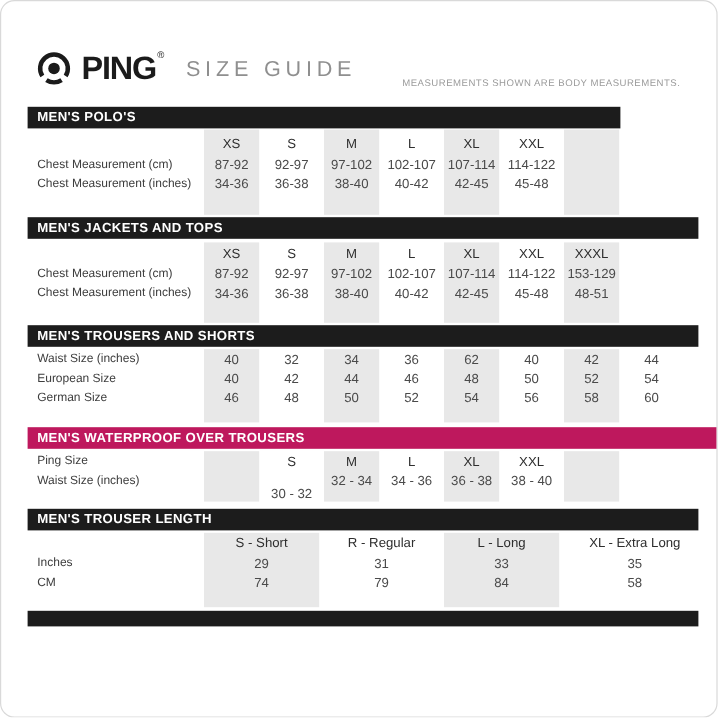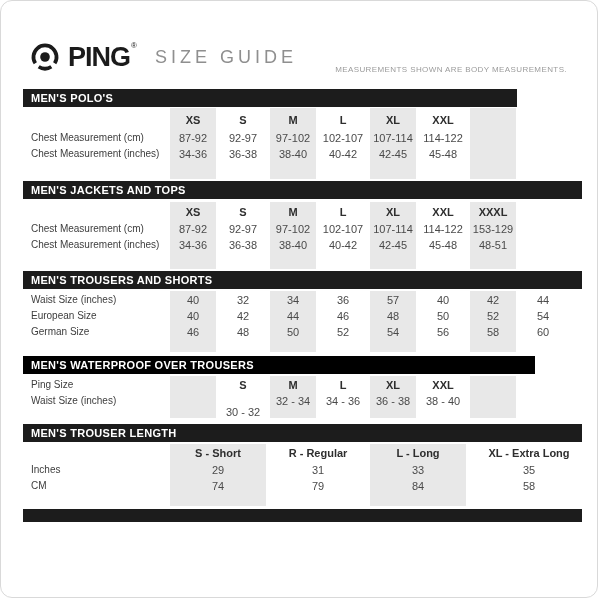--- a/index.html
+++ b/index.html
@@ -16,21 +16,21 @@
   .guide-title{font-size:18px;font-weight:400;color:#8f8f8f;letter-spacing:4px;margin-left:18px;line-height:32px;}
   .note{position:absolute;top:64px;right:30px;font-size:8px;color:#9b9b9b;letter-spacing:0.4px;}
   .section-bar{
     position:absolute;left:22px;height:18px;background:#1c1c1c;color:#ffffff;
     font-size:11px;font-weight:700;line-height:18px;padding-left:8px;
     box-sizing:border-box;letter-spacing:0.3px;
   }
   .band{position:absolute;background:#e8e8e8;}
   .row-label{position:absolute;left:30px;height:16px;line-height:16px;font-size:10px;color:#3d3d3d;white-space:nowrap;}
   .cell{position:absolute;height:16px;line-height:16px;font-size:11px;color:#4a4a4a;text-align:center;white-space:nowrap;}
-  .cell.hdr{font-weight:700;color:#2e2e2e;}
+  .cell.hdr{font-weight:400;color:#2e2e2e;}
 </style>
 </head>
 <body>
 
 <div class="frame">
 
   <div class="brand-row">
     <svg class="ping-mark" viewBox="0 0 36 36">
       <path d="M 28.9 25.1 A 13 13 0 1 0 7.1 25.1" stroke="#1b1b1b" stroke-width="4.2" fill="none"></path>
       <path d="M 10.9 28.9 A 13 13 0 0 0 25.1 28.9" stroke="#1b1b1b" stroke-width="4.2" fill="none"></path>
@@ -99,21 +99,21 @@
       <div class="section-bar" style="top: 270px; width: 559px; background: rgb(28, 28, 28); color: rgb(255, 255, 255);">MEN'S TROUSERS AND SHORTS</div>
       <div class="band" style="left: 169px; width: 46px; top: 290px; height: 61px; background: rgb(232, 232, 232);"></div>
       <div class="band" style="left: 269px; width: 46px; top: 290px; height: 61px; background: rgb(232, 232, 232);"></div>
       <div class="band" style="left: 369px; width: 46px; top: 290px; height: 61px; background: rgb(232, 232, 232);"></div>
       <div class="band" style="left: 469px; width: 46px; top: 290px; height: 61px; background: rgb(232, 232, 232);"></div>
       <div class="row-label" style="top: 291px;">Waist Size (inches)</div>
       <div class="cell" style="left: 167px; width: 50px; top: 291px;">40</div>
       <div class="cell" style="left: 217px; width: 50px; top: 291px;">32</div>
       <div class="cell" style="left: 267px; width: 50px; top: 291px;">34</div>
       <div class="cell" style="left: 317px; width: 50px; top: 291px;">36</div>
-      <div class="cell" style="left: 367px; width: 50px; top: 291px;">57</div>
+      <div class="cell" style="left: 367px; width: 50px; top: 291px;">62</div>
       <div class="cell" style="left: 417px; width: 50px; top: 291px;">40</div>
       <div class="cell" style="left: 467px; width: 50px; top: 291px;">42</div>
       <div class="cell" style="left: 517px; width: 50px; top: 291px;">44</div>
       <div class="row-label" style="top: 307px;">European Size</div>
       <div class="cell" style="left: 167px; width: 50px; top: 307px;">40</div>
       <div class="cell" style="left: 217px; width: 50px; top: 307px;">42</div>
       <div class="cell" style="left: 267px; width: 50px; top: 307px;">44</div>
       <div class="cell" style="left: 317px; width: 50px; top: 307px;">46</div>
       <div class="cell" style="left: 367px; width: 50px; top: 307px;">48</div>
       <div class="cell" style="left: 417px; width: 50px; top: 307px;">50</div>
@@ -121,21 +121,21 @@
       <div class="cell" style="left: 517px; width: 50px; top: 307px;">54</div>
       <div class="row-label" style="top: 323px;">German Size</div>
       <div class="cell" style="left: 167px; width: 50px; top: 323px;">46</div>
       <div class="cell" style="left: 217px; width: 50px; top: 323px;">48</div>
       <div class="cell" style="left: 267px; width: 50px; top: 323px;">50</div>
       <div class="cell" style="left: 317px; width: 50px; top: 323px;">52</div>
       <div class="cell" style="left: 367px; width: 50px; top: 323px;">54</div>
       <div class="cell" style="left: 417px; width: 50px; top: 323px;">56</div>
       <div class="cell" style="left: 467px; width: 50px; top: 323px;">58</div>
       <div class="cell" style="left: 517px; width: 50px; top: 323px;">60</div>
-      <div class="section-bar" style="top: 355px; width: 512px; background: #000000; color: rgb(255, 255, 255);">MEN'S WATERPROOF OVER TROUSERS</div>
+      <div class="section-bar" style="top: 355px; width: 576px; background: #be185d; color: rgb(255, 255, 255);">MEN'S WATERPROOF OVER TROUSERS</div>
       <div class="band" style="left: 169px; width: 46px; top: 375px; height: 42px; background: rgb(232, 232, 232);"></div>
       <div class="band" style="left: 269px; width: 46px; top: 375px; height: 42px; background: rgb(232, 232, 232);"></div>
       <div class="band" style="left: 369px; width: 46px; top: 375px; height: 42px; background: rgb(232, 232, 232);"></div>
       <div class="band" style="left: 469px; width: 46px; top: 375px; height: 42px; background: rgb(232, 232, 232);"></div>
       <div class="row-label" style="top: 376px;">Ping Size</div>
       <div class="cell hdr" style="left: 217px; width: 50px; top: 376px;">S</div>
       <div class="cell hdr" style="left: 267px; width: 50px; top: 376px;">M</div>
       <div class="cell hdr" style="left: 317px; width: 50px; top: 376px;">L</div>
       <div class="cell hdr" style="left: 367px; width: 50px; top: 376px;">XL</div>
       <div class="cell hdr" style="left: 417px; width: 50px; top: 376px;">XXL</div>

